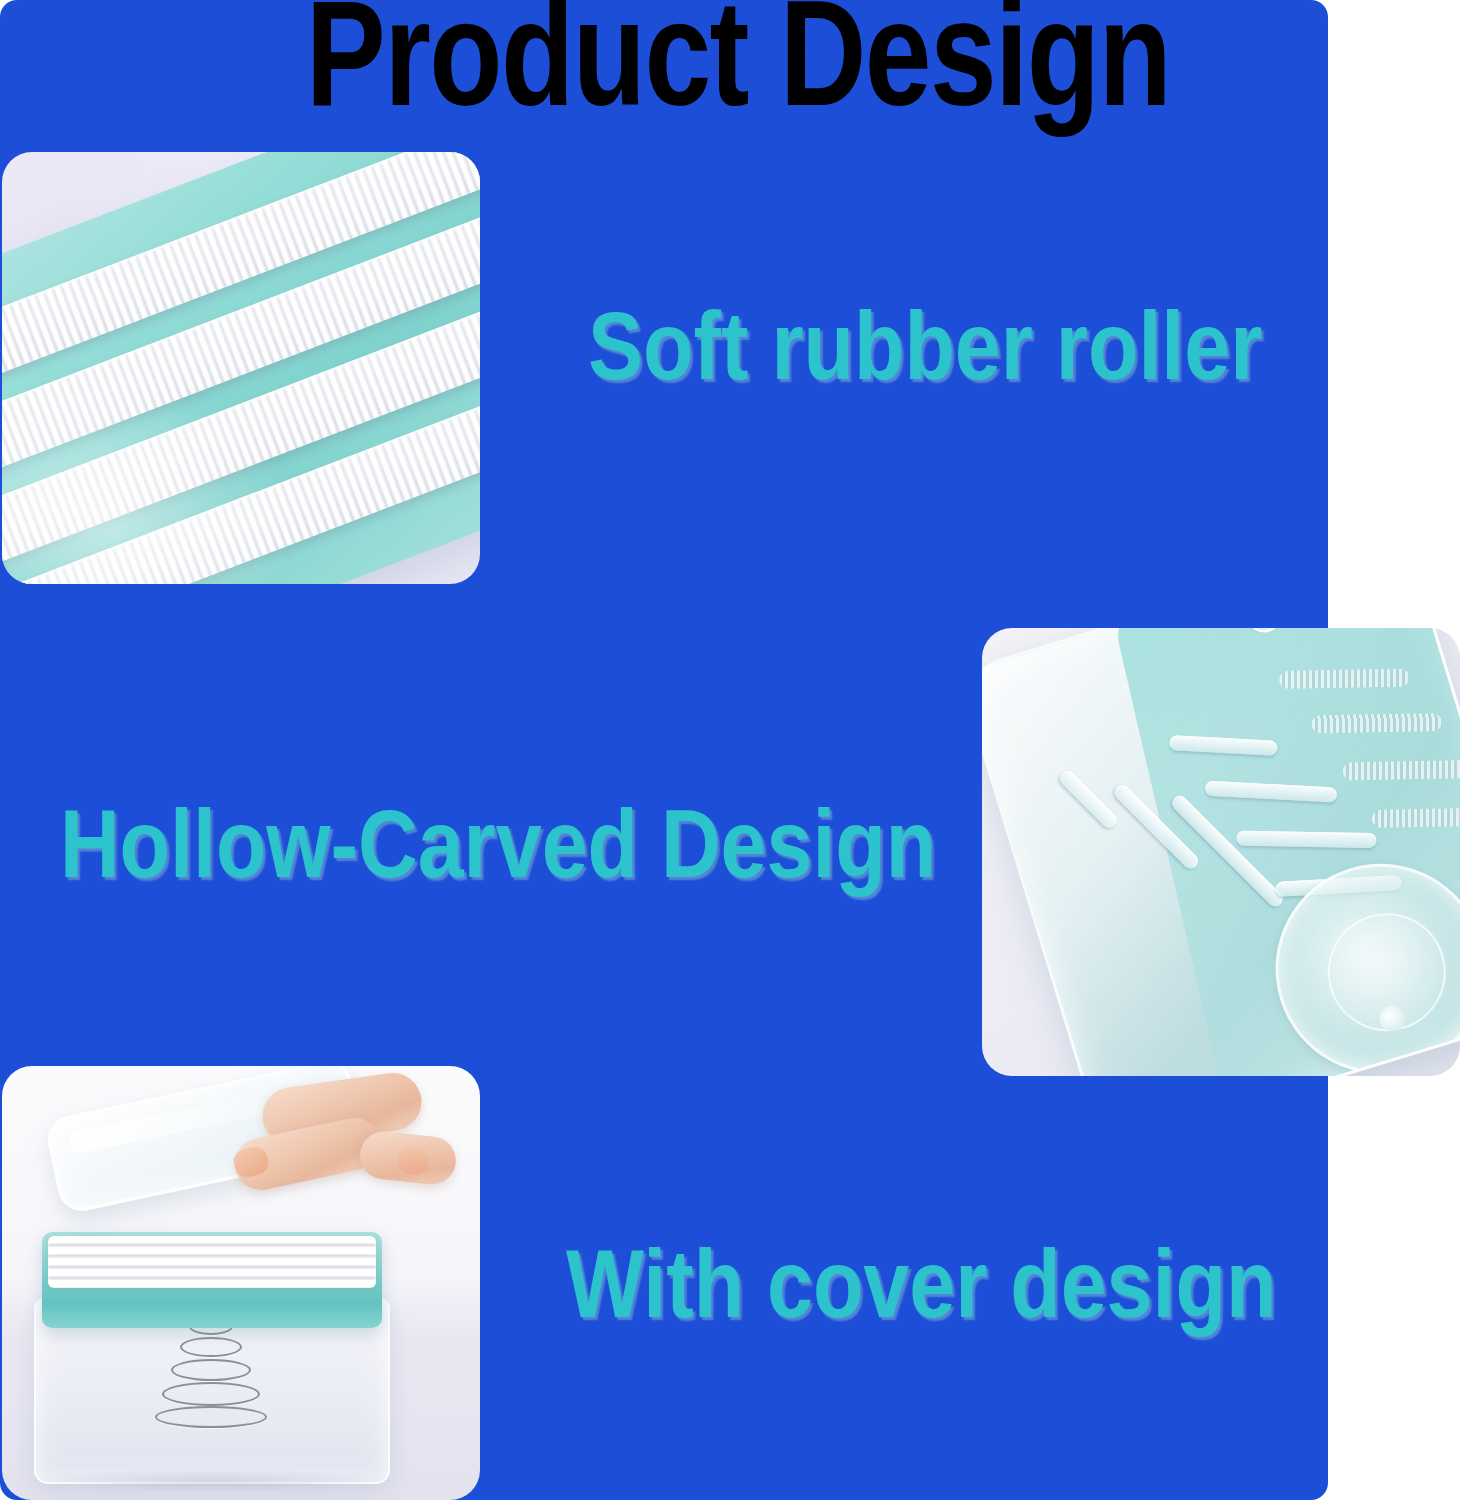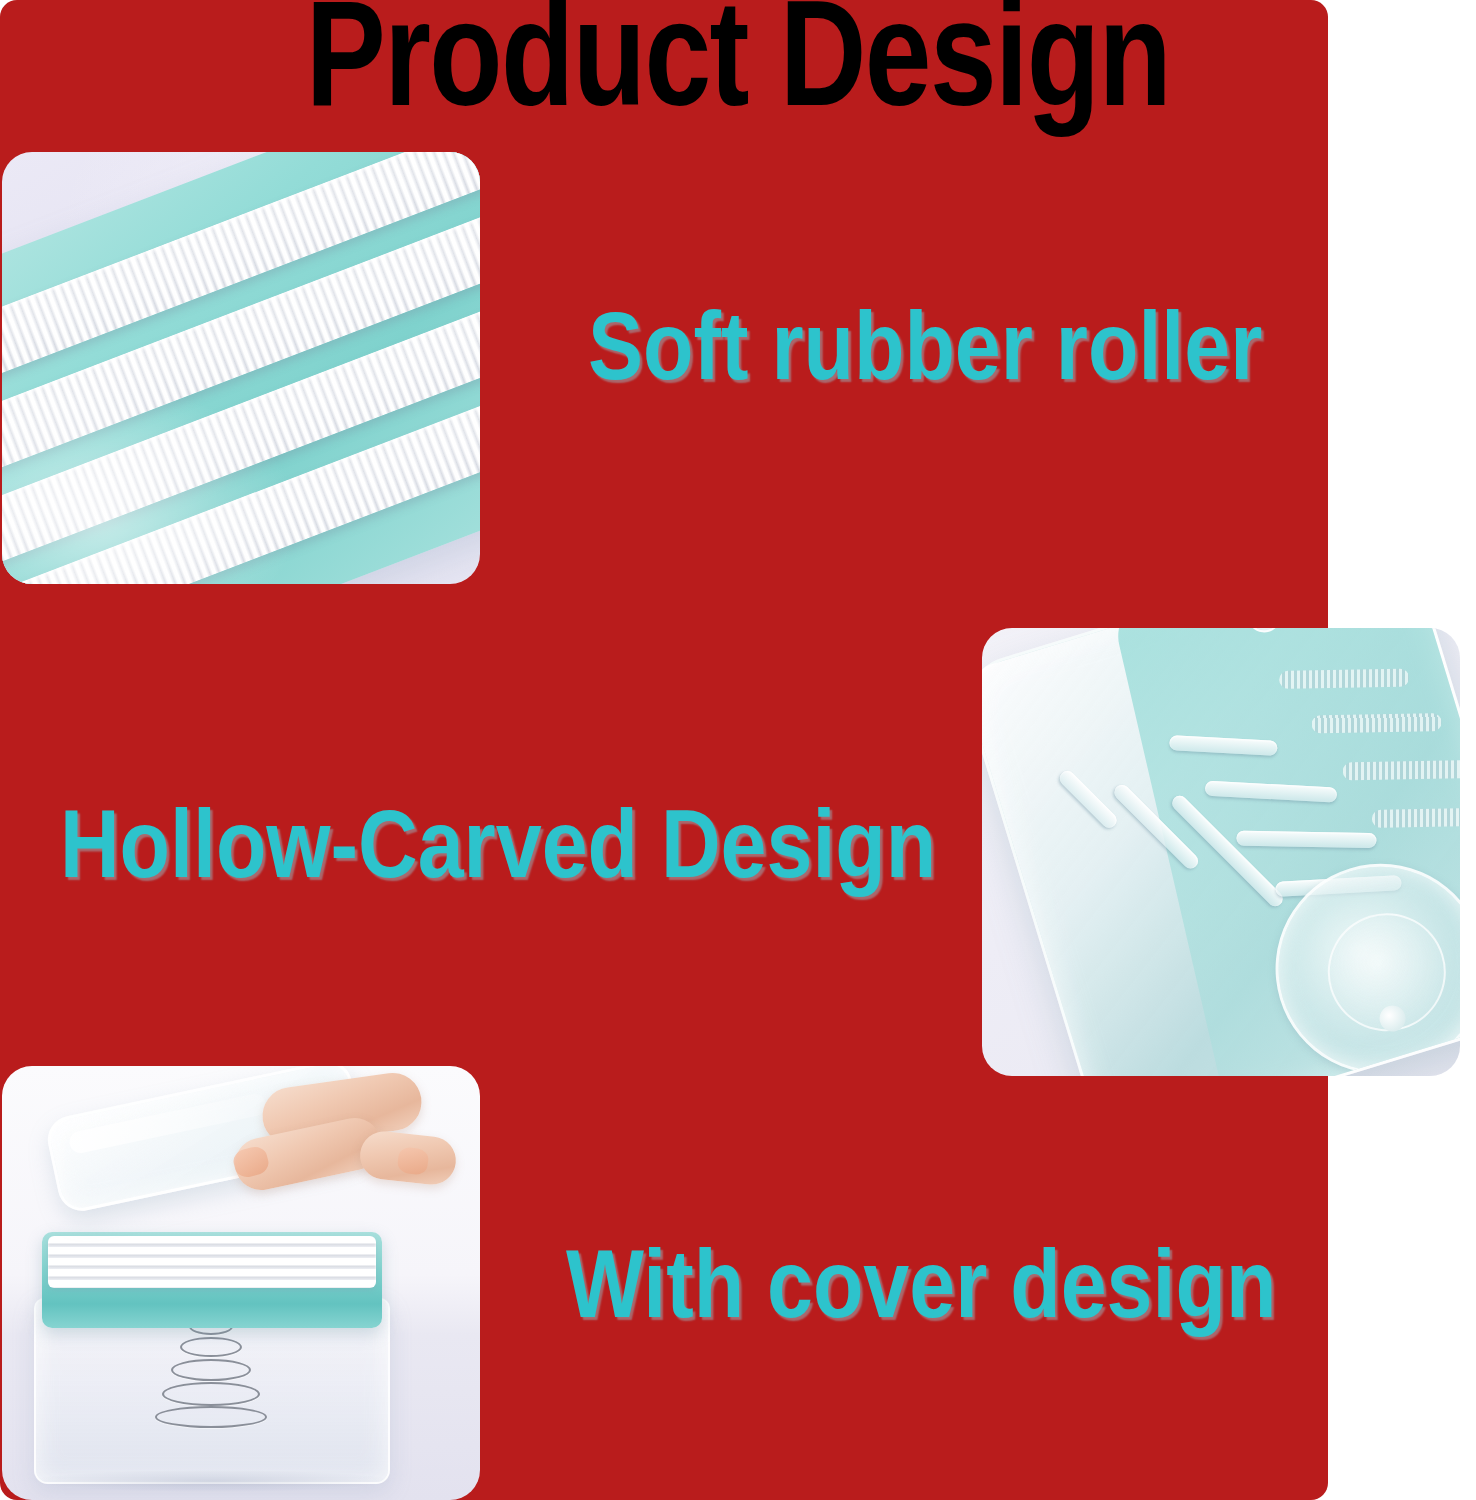--- a/index.html
+++ b/index.html
@@ -10,21 +10,21 @@
     height:1500px;
     background:#ffffff;
     font-family:"Liberation Sans", sans-serif;
     overflow:hidden;
   }
 
   #page {
     position:relative;
     width:1328px;
     height:1500px;
-    background:#b91c1c;
+    background:#1d4ed8;
     border-radius:17px;
   }
 
   
   .page-title {
     position:absolute;
     left:0; top:-22px;
     width:1476px;
     text-align:center;
     font-family:"Liberation Sans Narrow","Liberation Sans", sans-serif;

